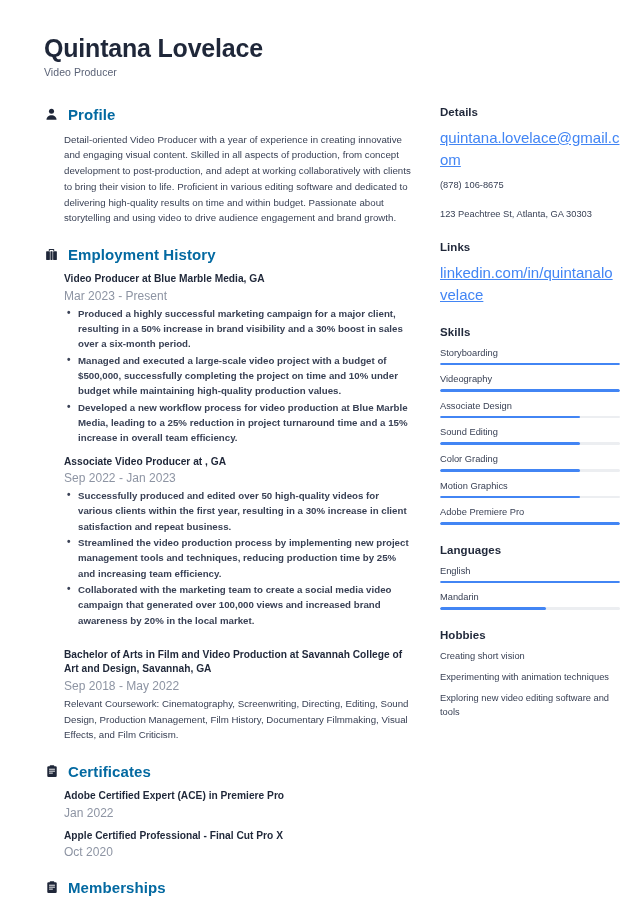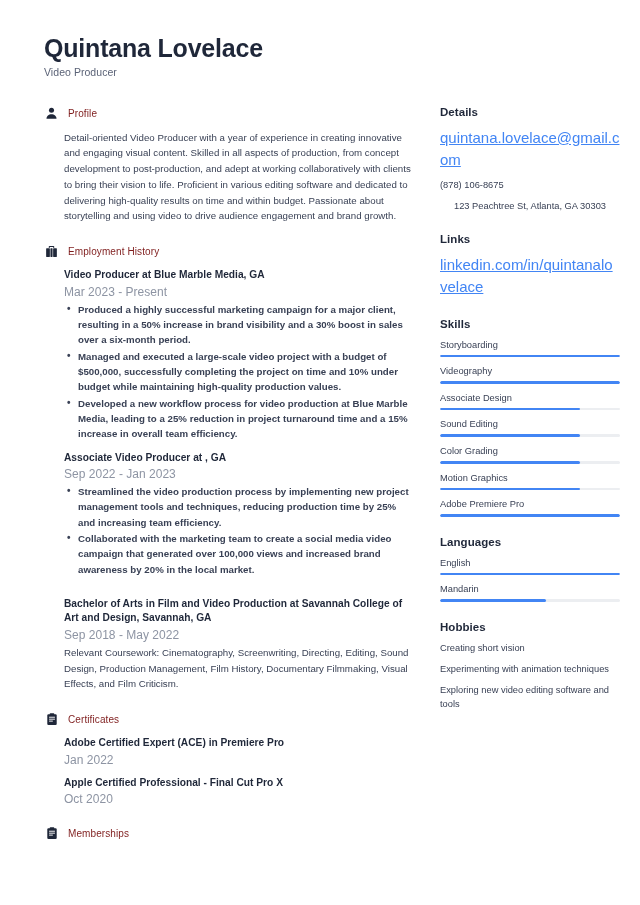--- a/index.html
+++ b/index.html
@@ -51,23 +51,23 @@
     margin-bottom:9px;
   }
   .section-icon {
     width:15px; height:15px;
     display:flex; align-items:center; justify-content:center;
     color:#1f2739;
     flex:0 0 15px;
   }
   .section-icon svg { display:block; }
   .section-title {
-    font-size:10px;
-    font-weight:400;
-    color:#7f1d1d;
+    font-size:15px;
+    font-weight:700;
+    color:#0369a1;
     letter-spacing:0.1px;
   }
   .section-body { padding-left:20px; }
 
   .para {
     font-size:9.7px;
     line-height:1.62;
     color:#394155;
     letter-spacing:0.02px;
   }
@@ -121,23 +121,23 @@
     font-size:11.5px;
     font-weight:700;
     color:#1f2739;
     margin-bottom:9px;
     letter-spacing:0.05px;
   }
   .side-line {
     font-size:9.3px;
     line-height:1.5;
     color:#394155;
-    margin-bottom:7px;
-  }
-  .side-line:last-child { margin-bottom:0;text-align:center; }
+    margin-bottom:15px;
+  }
+  .side-line:last-child { margin-bottom:0; }
   .side-link {
     font-size:15px;
     line-height:1.5;
     color:#4285f4;
     text-decoration:underline;
     word-break:break-all;
     display:block;
     margin-bottom:7px;
   }
 
@@ -223,20 +223,21 @@
               <li>Produced a highly successful marketing campaign for a major client, resulting in a 50% increase in brand visibility and a 30% boost in sales over a six-month period.</li>
               <li>Managed and executed a large-scale video project with a budget of $500,000, successfully completing the project on time and 10% under budget while maintaining high-quality production values.</li>
               <li>Developed a new workflow process for video production at Blue Marble Media, leading to a 25% reduction in project turnaround time and a 15% increase in overall team efficiency.</li>
             </ul>
           </div>
 
           <div class="entry">
             <div class="entry-title">Associate Video Producer at , GA</div>
             <div class="entry-date">Sep 2022 - Jan 2023</div>
             <ul class="bullets">
+              <li>Successfully produced and edited over 50 high-quality videos for various clients within the first year, resulting in a 30% increase in client satisfaction and repeat business.</li>
               <li>Streamlined the video production process by implementing new project management tools and techniques, reducing production time by 25% and increasing team efficiency.</li>
               <li>Collaborated with the marketing team to create a social media video campaign that generated over 100,000 views and increased brand awareness by 20% in the local market.</li>
             </ul>
           </div>
 
         </div>
       </div>
 
       <div class="section">
         <div class="section-body">

